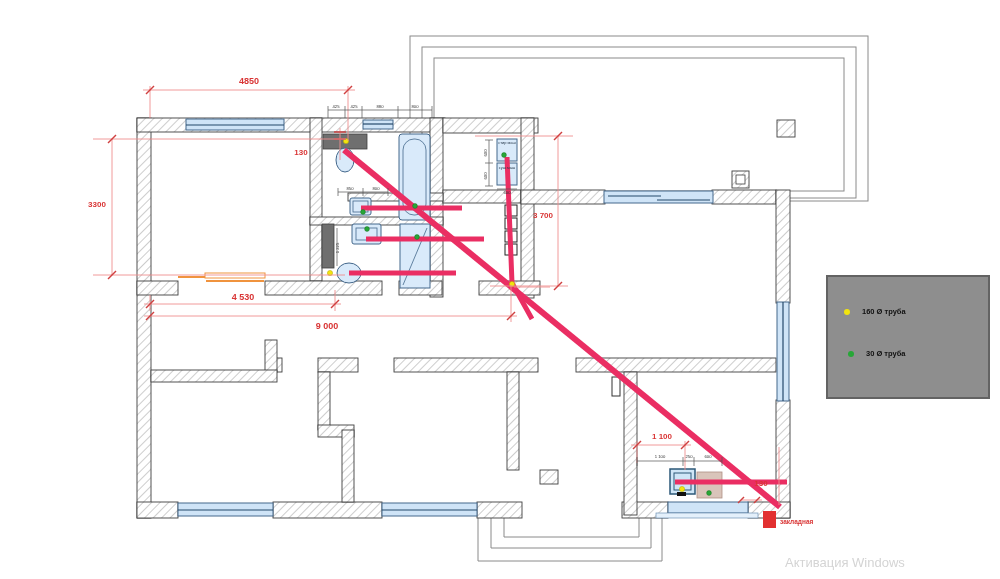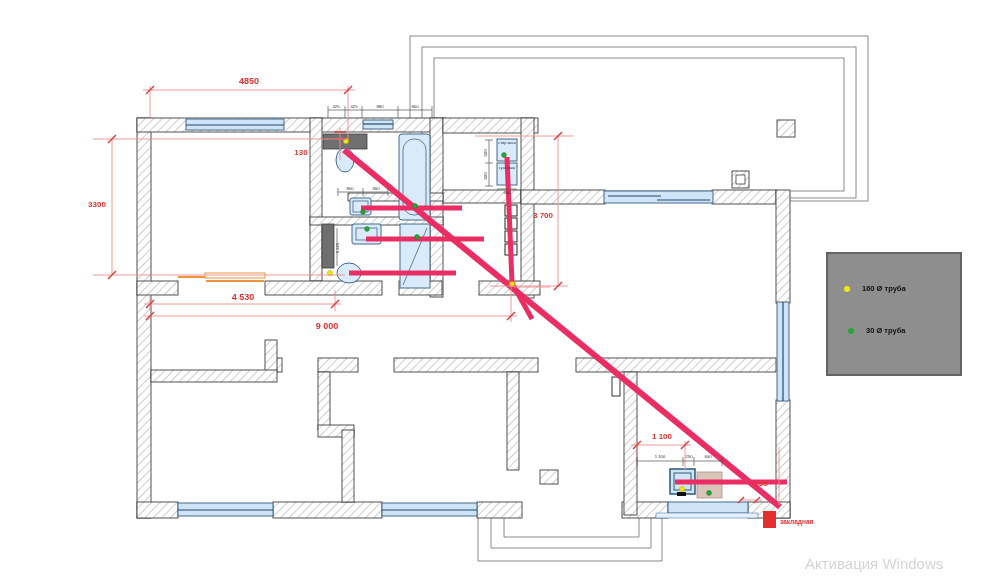--- a/index.html
+++ b/index.html
@@ -14,27 +14,27 @@
   .dim-blk-text{fill:#333;font-size:4.2px;font-family:"Liberation Sans",sans-serif;}
   .wall{fill:url(#hatch);stroke:#3f3f3f;stroke-width:0.9;}
   .win{fill:#cfe4f7;stroke:#44688c;stroke-width:1;}
   .win-in{stroke:#24496b;stroke-width:1.2;fill:none;}
   .fix{fill:#d9eafa;stroke:#44688c;stroke-width:1;}
   .fix-in{fill:none;stroke:#44688c;stroke-width:0.8;}
   .pipe{stroke:#ea2e63;fill:none;}
   .gray-line{stroke:#8a8a8a;stroke-width:1;fill:none;}
   .appliance-label{position:absolute;width:20px;font-size:4px;line-height:1.15;color:#2c3e50;
                    text-align:center;font-family:"Liberation Sans",sans-serif;}
-  #legend{position:absolute;left:826px;top:252px;width:136px;height:124px;background:#8e8e8e;
+  #legend{position:absolute;left:826px;top:275px;width:164px;height:124px;background:#8e8e8e;
           border:2px solid #636363;box-sizing:border-box;}
   .legend-row{position:absolute;left:0;display:flex;align-items:center;}
   .legend-dot{width:6px;height:6px;border-radius:50%;margin-right:12px;}
   .legend-label{font-size:7.5px;font-weight:bold;color:#111;}
-  #watermark{position:absolute;left:785px;top:555px;font-size:15px;color:#d4d4d4;
-             font-family:"Liberation Sans",sans-serif;margin-left:20px;}
+  #watermark{position:absolute;left:785px;top:555px;font-size:13px;color:#d4d4d4;
+             font-family:"Liberation Sans",sans-serif;}
   #embed-label{position:absolute;left:780px;top:518px;font-size:6.5px;font-weight:bold;color:#d93535;}
 </style>
 </head>
 <body>
 
 <div id="stage">
 <svg id="plan-svg" width="1000" height="579" viewBox="0 0 1000 579">
   <defs>
     <pattern id="hatch" width="6" height="6" patternUnits="userSpaceOnUse" patternTransform="rotate(45)">
       <rect width="6" height="6" fill="#ffffff"></rect>

